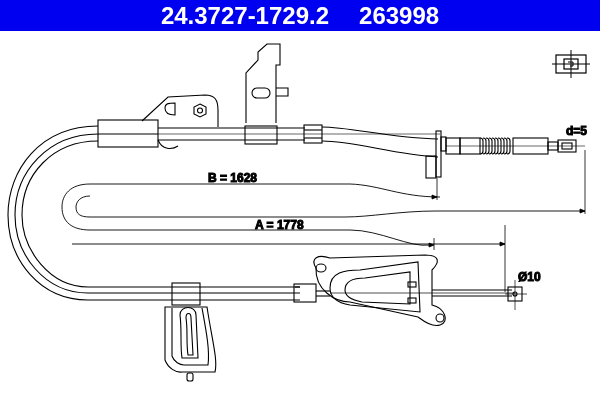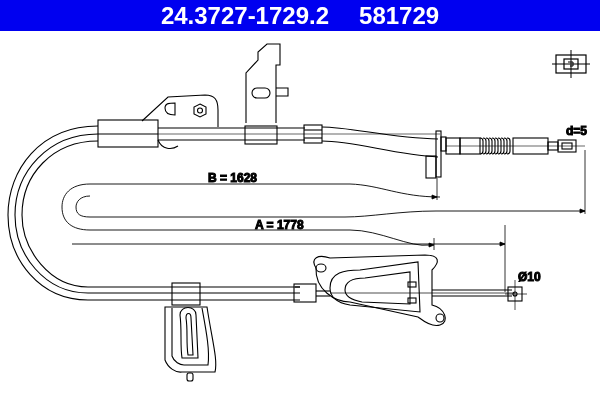--- a/index.html
+++ b/index.html
@@ -13,21 +13,21 @@
     }
     .header .pn { margin-right: 30px; }
     .drawing { position: absolute; left: 0; top: 31px; width: 600px; height: 369px; }
     svg text { font-family: "Liberation Sans", sans-serif; font-weight: bold; fill: #000; }
   </style>
 </head>
 <body>
 
 <div class="header">
   <span class="pn">24.3727-1729.2</span>
-  <span class="ref">581729</span>
+  <span class="ref">263998</span>
 </div>
 
 <div class="drawing">
   <svg width="600" height="369" viewBox="0 31 600 369" xmlns="http://www.w3.org/2000/svg" stroke="#000" fill="none" stroke-width="1">
 
     <g>
       <rect x="556" y="55" width="30" height="18" stroke-width="1.2"></rect>
       <rect x="564" y="59" width="14" height="10" stroke-width="1.2"></rect>
       <line x1="571" y1="50" x2="571" y2="78"></line>
       <line x1="552" y1="64" x2="590" y2="64"></line>

